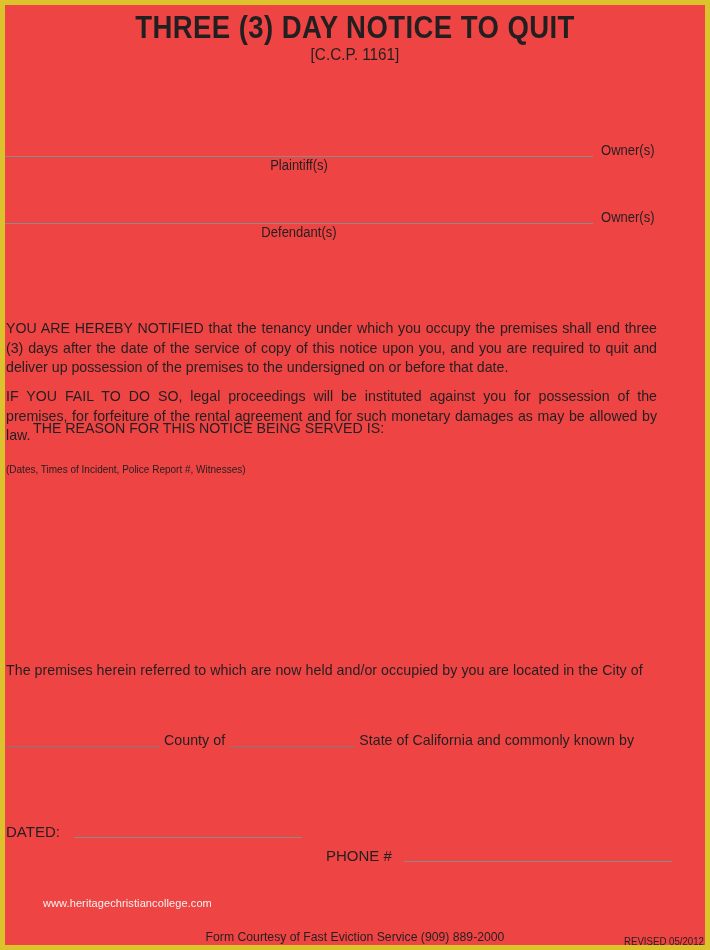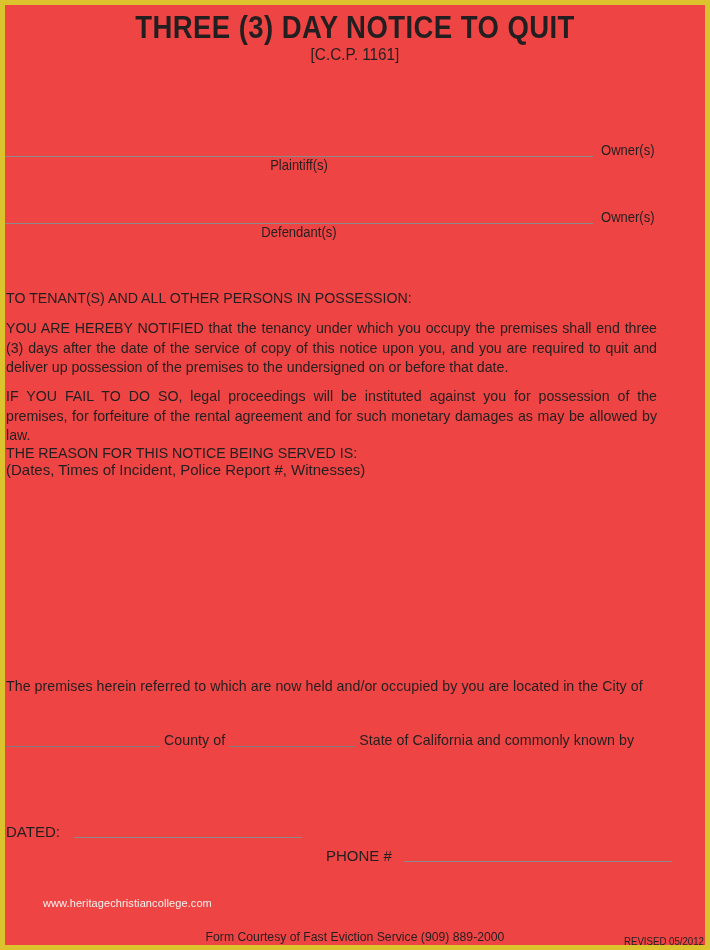--- a/index.html
+++ b/index.html
@@ -103,29 +103,29 @@
     color: #231f20;
     font-size: 14.2px;
     line-height: 19.5px;
   }
   .body-text.justify { text-align: justify; text-align-last: left; }
   .addr-line { letter-spacing: 0.05px; }
 
   #p-tenants { top: 284px; }
   #p-notified { top: 314px; }
   #p-fail { top: 382px; }
-  #p-reason { top: 439px; }
+  #p-reason { top: 414px; padding-left: 27px; }
   #p-reason-sub {
     top: 457px;
-    font-size: 15px;
+    font-size: 10px;
     line-height: 15px;
   }
 
   
-  #premises-1 { top: 672px; }
+  #premises-1 { top: 656px; }
   #premises-2 { top: 726px; }
   #premises-3 { top: 758px; }
 
   .blank {
     display: inline-block;
     border-bottom: 1px solid #7d7d7d;
     height: 13px;
     vertical-align: -2px;
   }
   .blank-city   { width: 154px; }
@@ -203,21 +203,20 @@
     <div class="party-label">Plaintiff(s)</div>
     <div class="party-owner">Owner(s)</div>
   </div>
 
   <div class="party-row defendant">
     <div class="party-rule"></div>
     <div class="party-label">Defendant(s)</div>
     <div class="party-owner">Owner(s)</div>
   </div>
 
-  <div id="p-tenants" class="body-text">TO TENANT(S) AND ALL OTHER PERSONS IN POSSESSION:</div>
 
   <div id="p-notified" class="body-text justify">YOU ARE HEREBY NOTIFIED that the tenancy under which you occupy the premises shall end three (3) days after the date of the service of copy of this notice upon you, and you are required to quit and deliver up possession of the premises to the undersigned on or before that date.</div>
 
   <div id="p-fail" class="body-text justify">IF YOU FAIL TO DO SO, legal proceedings will be instituted against you for possession of the premises, for forfeiture of the rental agreement and for such monetary damages as may be allowed by law.</div>
 
   <div id="p-reason" class="body-text">THE REASON FOR THIS NOTICE BEING SERVED IS:</div>
 
   <div id="p-reason-sub" class="body-text">(Dates, Times of Incident, Police Report #, Witnesses)</div>
 
   <div id="premises-1" class="body-text addr-line">The premises herein referred to which are now held and/or occupied by you are located in the City of</div>

